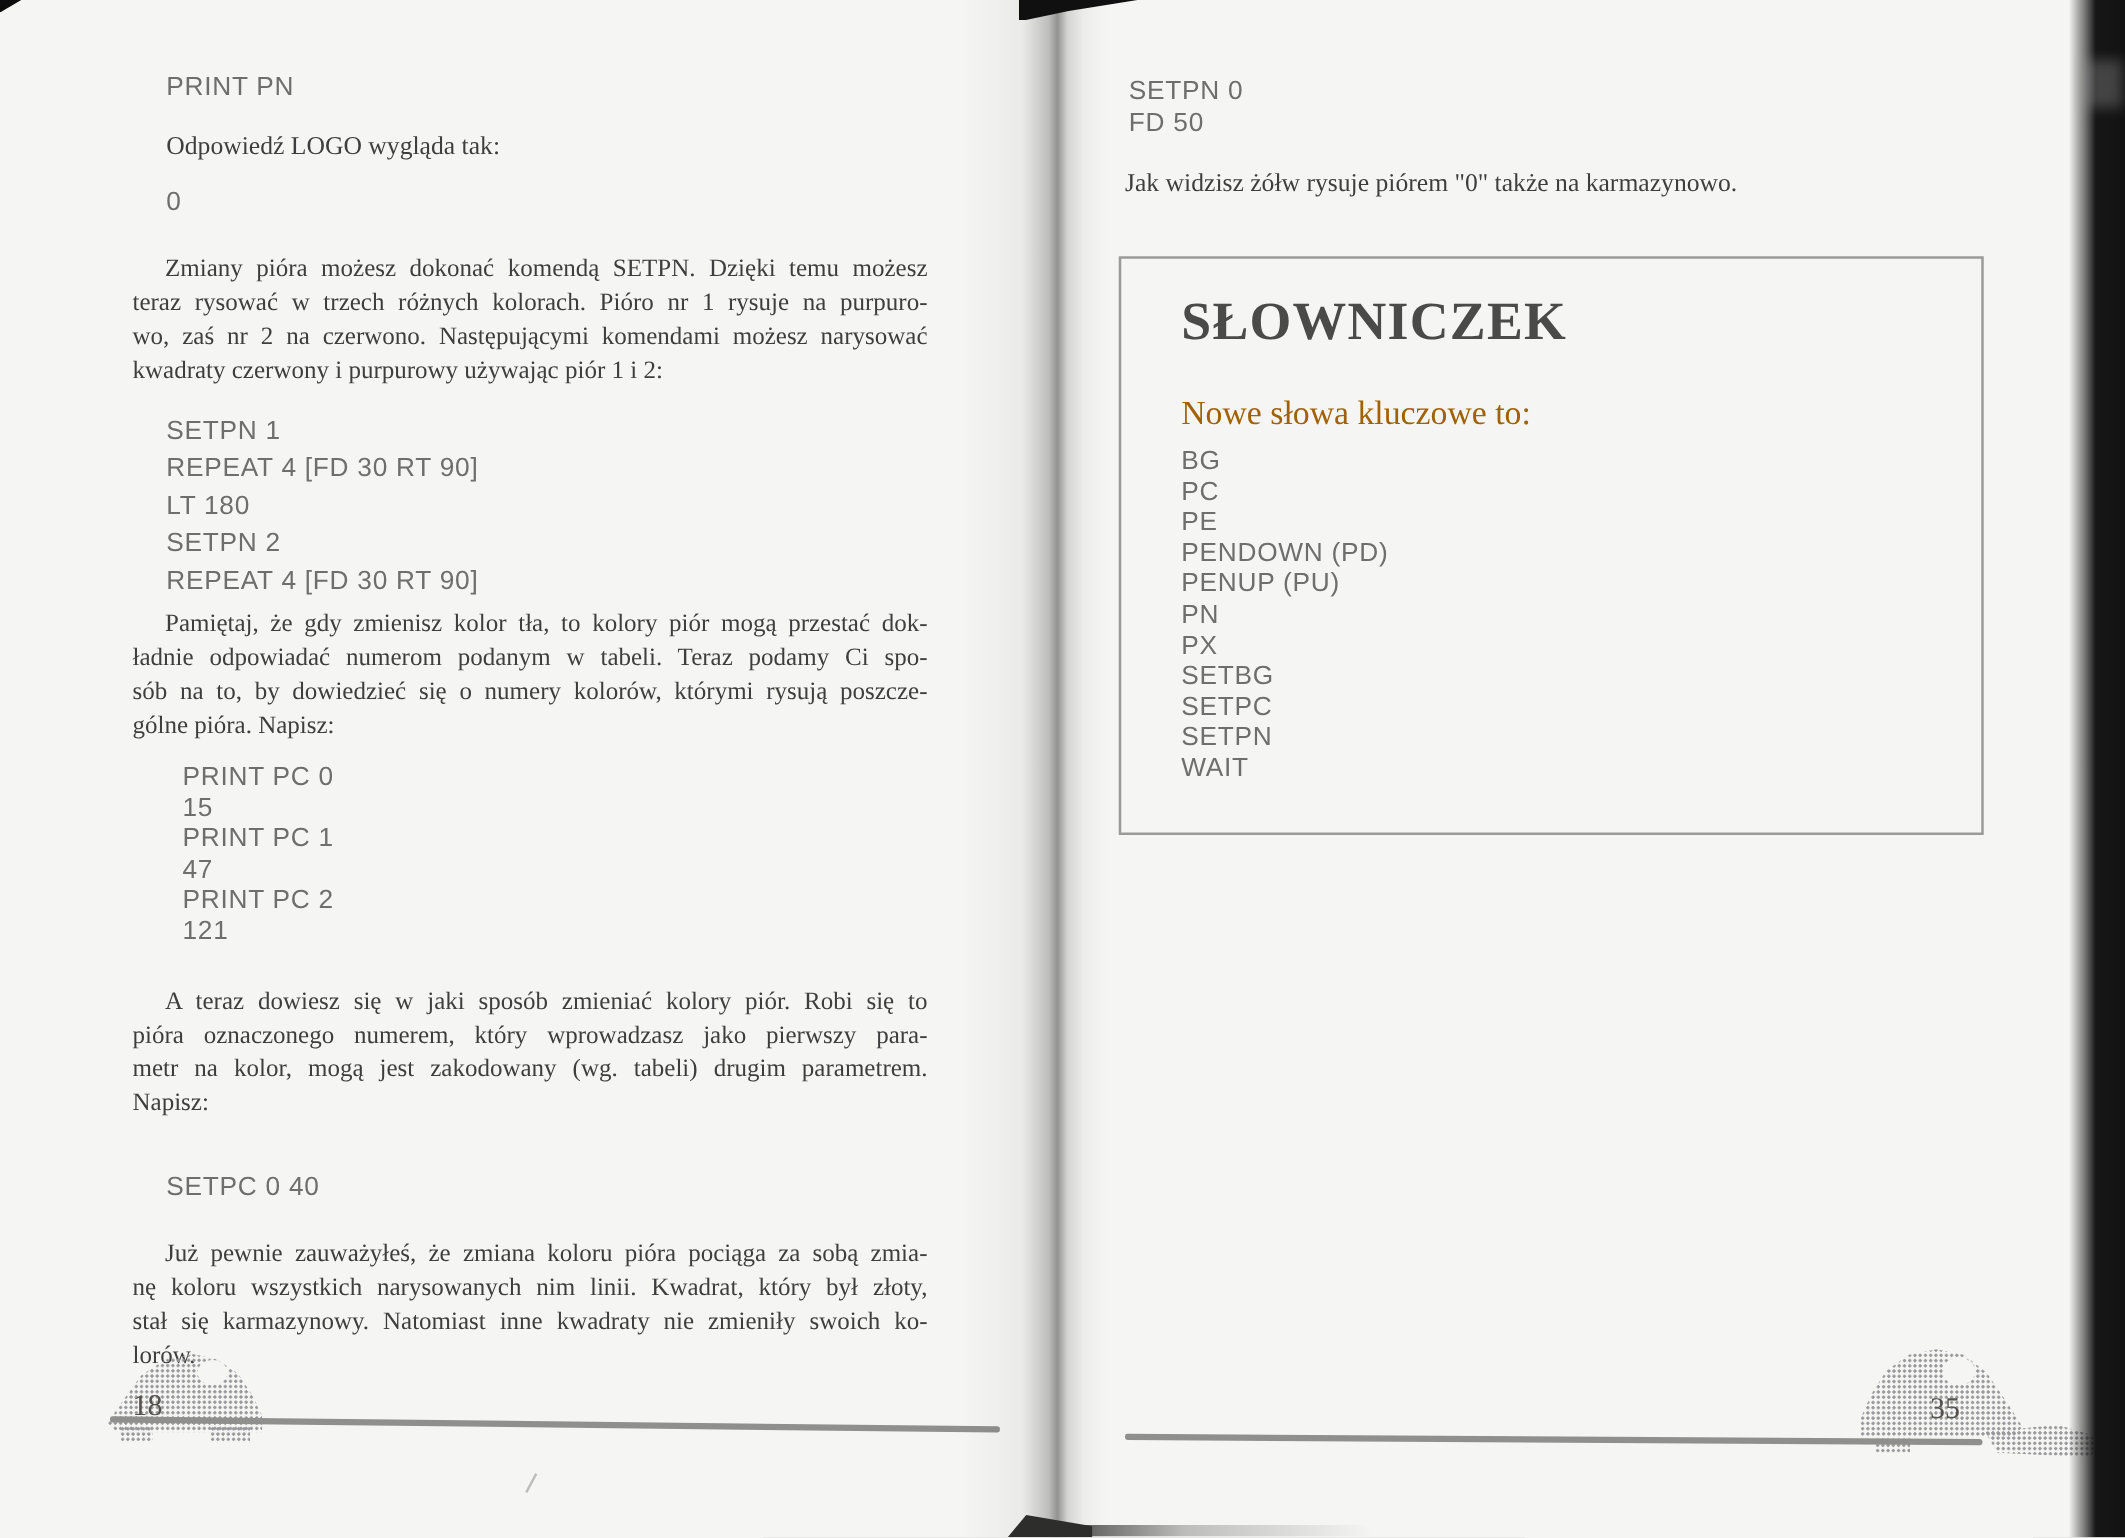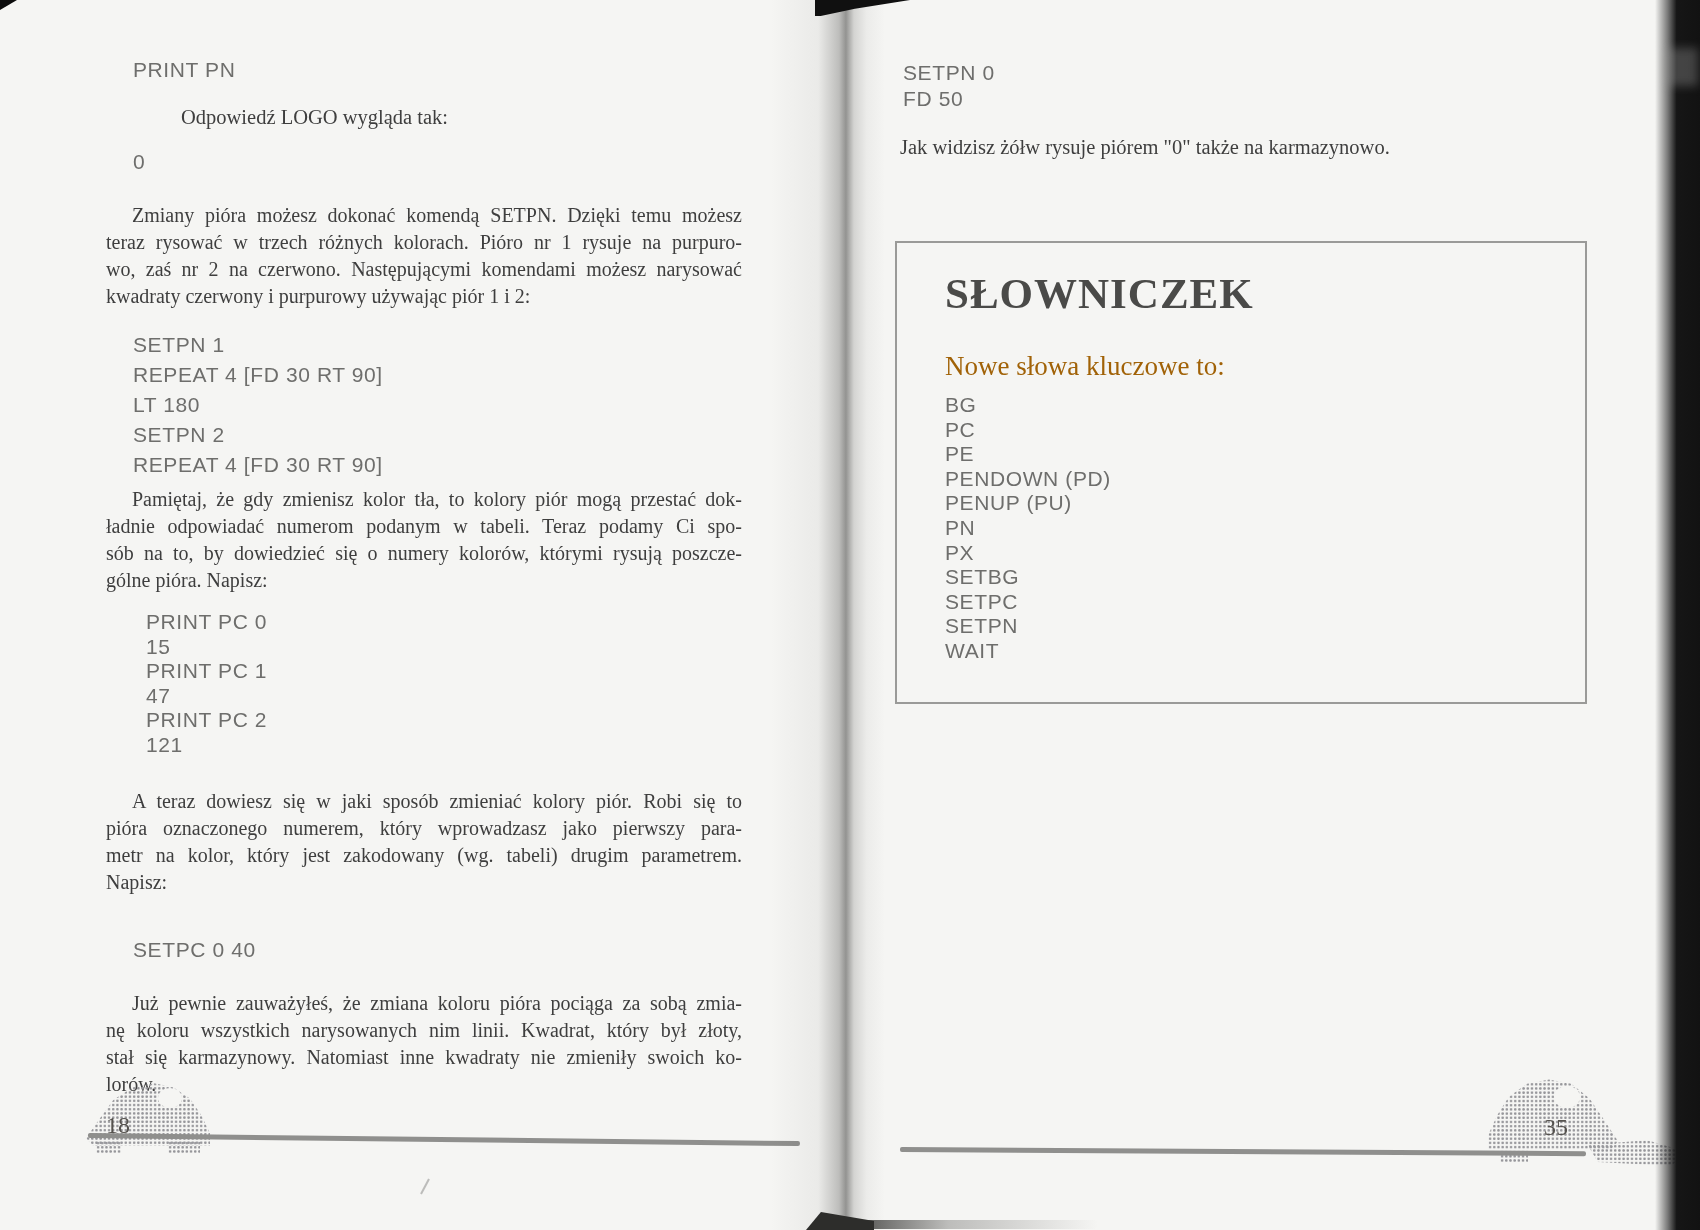--- a/index.html
+++ b/index.html
@@ -22,21 +22,20 @@
   .lh30 .line{line-height:30px;}
   .lh25 .line{line-height:24.6px;}
   .lh26 .line{line-height:26px;}
   .serif-line{font-size:20.5px;color:#3e3e3e;}
 
   
   #glossary-box{
     left:895px;top:205px;width:692px;height:463px;
     border:2px solid #9a9a98;background:rgba(255,255,255,0.0);
     box-sizing:border-box;
-    margin-top:36px;
   }
   #glossary-title{
     left:48px;top:26px;font-weight:bold;font-size:43px;letter-spacing:1px;
     color:#4a4a48;font-family:"Liberation Serif", serif;
   }
   #glossary-intro{left:48px;top:108px;font-size:27px;color:#a16207;}
   #glossary-list{left:48px;top:150px;}
 
   
   .rule{background:#8f8f8d;height:5px;border-radius:2px;}
@@ -81,21 +80,21 @@
   #scratch{left:424px;top:1178px;width:2px;height:17px;background:#bcbcba;
     transform:rotate(28deg);z-index:4;}
 </style>
 </head>
 <body>
 
 <div id="canvas">
 
   <div class="abs code" style="left:133px;top:58px;text-align:right;">PRINT PN</div>
 
-  <div class="abs serif-line" style="left:133px;top:106px;margin-left:48px;">Odpowiedź LOGO wygląda tak:</div>
+  <div class="abs serif-line" style="left:133px;top:106px;">Odpowiedź LOGO wygląda tak:</div>
 
   <div class="abs code" style="left:133px;top:150px;">0</div>
 
   <div class="abs body-col para" style="left:106px;top:202px;">
       <div class="line first">Zmiany pióra możesz dokonać komendą SETPN. Dzięki temu możesz</div>
       <div class="line">teraz rysować w trzech różnych kolorach. Pióro nr 1 rysuje na purpuro-</div>
       <div class="line">wo, zaś nr 2 na czerwono. Następującymi komendami możesz narysować</div>
       <div class="line last">kwadraty czerwony i purpurowy używając piór 1 i 2:</div>
     </div>
 
@@ -119,21 +118,21 @@
       <div class="line">15</div>
       <div class="line">PRINT PC 1</div>
       <div class="line">47</div>
       <div class="line">PRINT PC 2</div>
       <div class="line last">121</div>
     </div>
 
   <div class="abs body-col para" style="left:106px;top:788px;">
       <div class="line first">A teraz dowiesz się w jaki sposób zmieniać kolory piór. Robi się to</div>
       <div class="line">pióra oznaczonego numerem, który wprowadzasz jako pierwszy para-</div>
-      <div class="line">metr na kolor, który jest zakodowany (wg. tabeli) drugim parametrem.</div>
+      <div class="line">metr na kolor, mogą jest zakodowany (wg. tabeli) drugim parametrem.</div>
       <div class="line last">Napisz:</div>
     </div>
 
   <div class="abs code" style="left:133px;top:938px;">
       <div class="line first last">SETPC 0 40</div>
     </div>
 
   <div class="abs body-col para" style="left:106px;top:990px;">
       <div class="line first">Już pewnie zauważyłeś, że zmiana koloru pióra pociąga za sobą zmia-</div>
       <div class="line">nę koloru wszystkich narysowanych nim linii. Kwadrat, który był złoty,</div>

